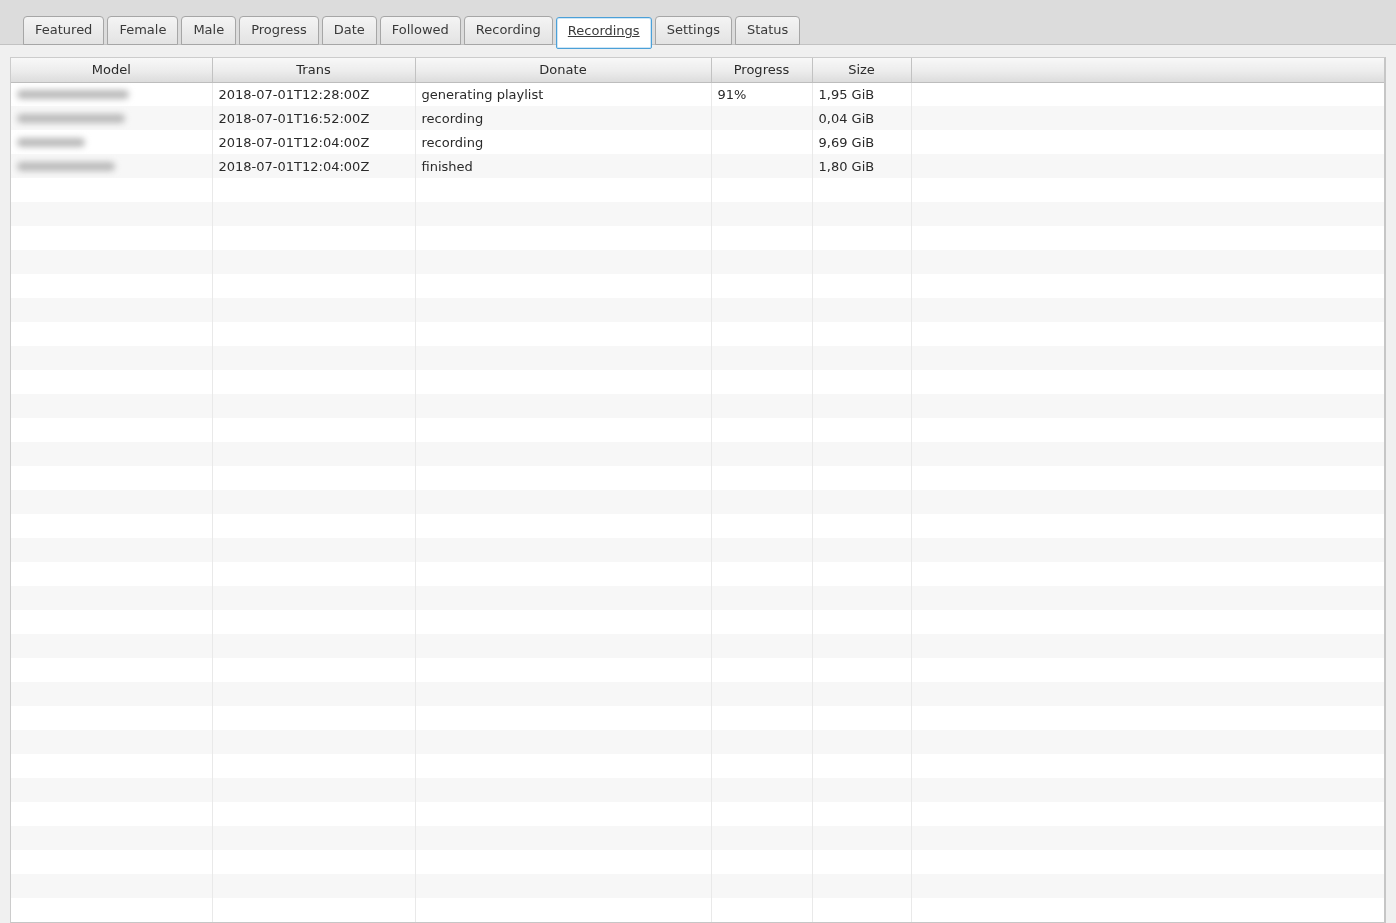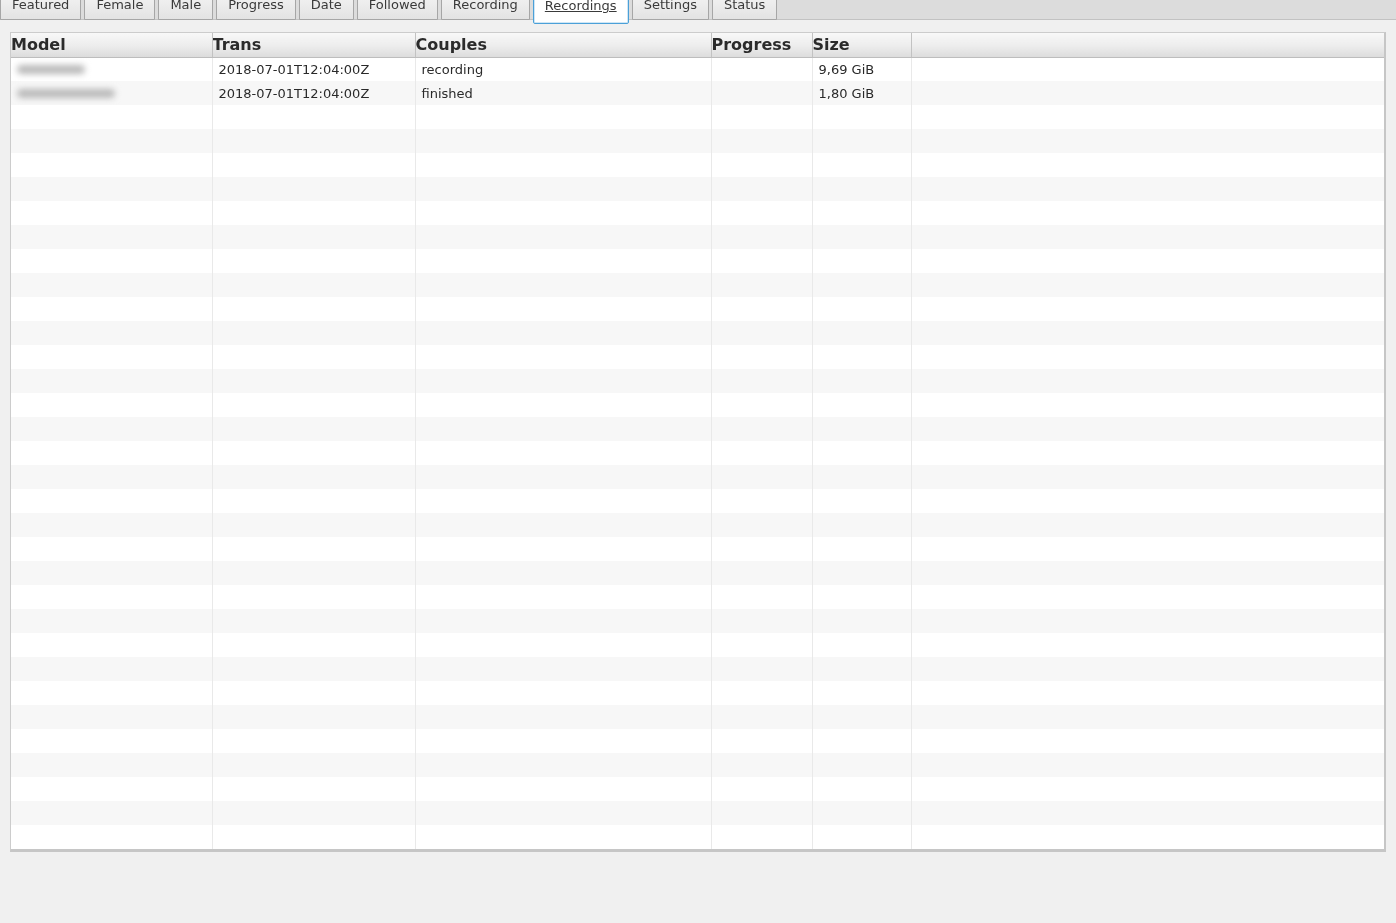--- a/index.html
+++ b/index.html
@@ -6,26 +6,26 @@
   html, body {
     width: 1396px; height: 923px;
     background: #f0f0f0;
     font-family: "DejaVu Sans", "Liberation Sans", sans-serif;
     font-size: 13px;
     overflow: hidden;
     color: #1a1a1a;
   }
   
   .tabbar {
-    height: 20px;
+    height: 45px;
     background: #dcdcdc;
     border-bottom: 1px solid #c2c2c2;
     display: flex;
     align-items: flex-end;
-    padding-left: 0;
+    padding-left: 23px;
     position: relative;
   }
   .tab {
     font-family: inherit;
     font-size: 13px;
     color: #3a3a3a;
     background: linear-gradient(#f4f4f4, #e3e3e3);
     border: 1px solid #a6a6a6;
     border-radius: 4px 4px 0 0;
     padding: 5px 11px 6px 11px;
@@ -64,24 +64,24 @@
   col.c-date     { width: 203px; }
   col.c-status   { width: 296px; }
   col.c-progress { width: 101px; }
   col.c-size     { width: 99px;  }
   col.c-filler   { width: auto;  }
   thead th {
     height: 24px;
     background: linear-gradient(#f8f8f8 0%, #ececec 55%, #dcdcdc 100%);
     border-right: 1px solid #c2c2c2;
     border-bottom: 1px solid #bdbdbd;
-    font-weight: bold;
-    font-size: 16px;
+    font-weight: normal;
+    font-size: 13px;
     color: #2b2b2b;
-    text-align: left;
+    text-align: center;
     white-space: nowrap;
     overflow: hidden;
   }
   thead th:last-child { border-right: none; }
   tbody td {
     height: 24px;
     padding: 0 6px;
     border-right: 1px solid #e9e9e9;
     font-size: 13px;
     color: #2a2a2a;
@@ -124,27 +124,47 @@
             <col class="c-date">
             <col class="c-status">
           <col class="c-progress">
             <col class="c-size">
             <col class="c-filler">
         </colgroup>
         <thead>
           <tr id="header-row">
               <th>Model</th>
               <th>Trans</th>
-              <th>Couples</th>
+              <th>Donate</th>
               <th>Progress</th>
               <th>Size</th>
               <th></th>
             </tr>
         </thead>
         <tbody id="table-body">
+            <tr>
+              <td>
+                <div class="blur-blob" style="width: 112px;"></div>
+              </td>
+              <td>2018-07-01T12:28:00Z</td>
+              <td>generating playlist</td>
+              <td>91%</td>
+              <td>1,95 GiB</td>
+              <td></td>
+            </tr>
+            <tr>
+              <td>
+                <div class="blur-blob" style="width: 108px;"></div>
+              </td>
+              <td>2018-07-01T16:52:00Z</td>
+              <td>recording</td>
+              <td></td>
+              <td>0,04 GiB</td>
+              <td></td>
+            </tr>
             <tr>
               <td>
                 <div class="blur-blob" style="width: 68px;"></div>
               </td>
               <td>2018-07-01T12:04:00Z</td>
               <td>recording</td>
               <td></td>
               <td>9,69 GiB</td>
               <td></td>
             </tr>

